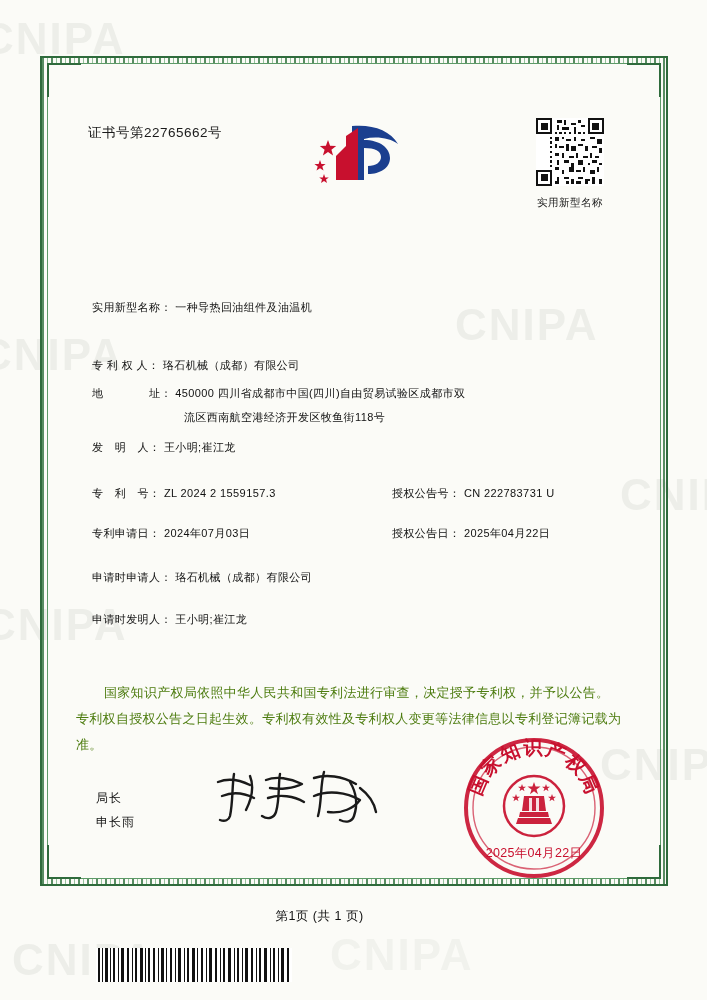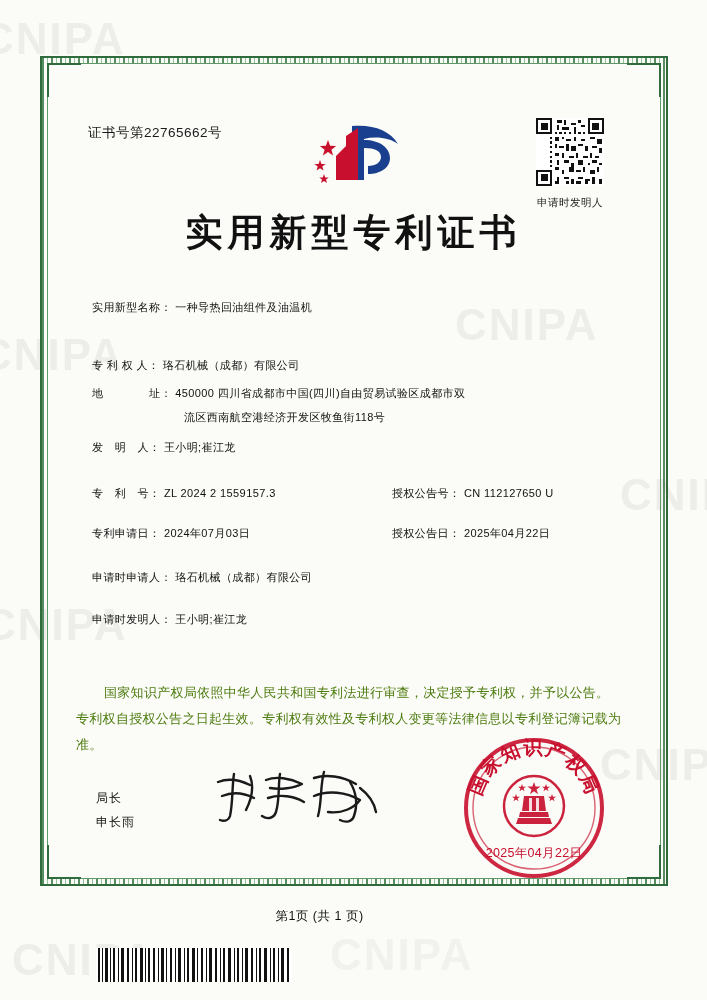--- a/index.html
+++ b/index.html
@@ -379,24 +379,23 @@
           <rect x="18" y="25" width="2" height="1"></rect>
         <rect x="21" y="26" width="2" height="1"></rect>
           <rect x="24" y="25" width="1" height="3"></rect>
         <rect x="27" y="26" width="1" height="2"></rect>
         <rect x="8" y="27" width="2" height="1"></rect>
           <rect x="13" y="27" width="1" height="1"></rect>
         <rect x="17" y="27" width="2" height="1"></rect>
           <rect x="21" y="27" width="1" height="1"></rect>
       </g>
     </svg>
-    <div id="qr-caption">申请时发明人</div>
-  </div>
-
-  <div id="doc-title">实用新型专利证书</div>
+    <div id="qr-caption">实用新型名称</div>
+  </div>
+
 
   <div class="field" id="f-name">
     <span class="flabel">实用新型名称：</span>
     <span class="fvalue">一种导热回油组件及油温机</span>
   </div>
 
   <div class="field" id="f-patentee">
     <span class="flabel">专 利 权 人：</span>
     <span class="fvalue">珞石机械（成都）有限公司</span>
   </div>
@@ -412,21 +411,21 @@
     <span class="fvalue">王小明;崔江龙</span>
   </div>
 
   <div class="field" id="f-patentno">
     <span class="flabel">专　利　号：</span>
     <span class="fvalue">ZL 2024 2 1559157.3</span>
   </div>
 
   <div class="field" id="f-pubno">
     <span class="flabel">授权公告号：</span>
-    <span class="fvalue">CN 112127650 U</span>
+    <span class="fvalue">CN 222783731 U</span>
   </div>
 
   <div class="field" id="f-appdate">
     <span class="flabel">专利申请日：</span>
     <span class="fvalue">2024年07月03日</span>
   </div>
 
   <div class="field" id="f-pubdate">
     <span class="flabel">授权公告日：</span>
     <span class="fvalue">2025年04月22日</span>

